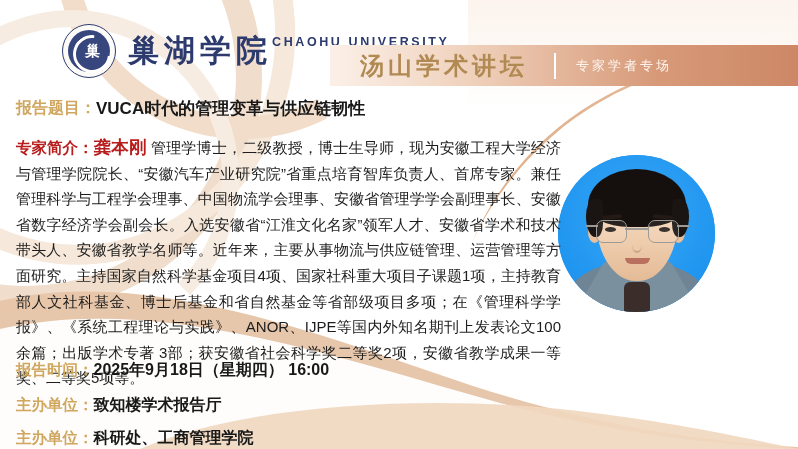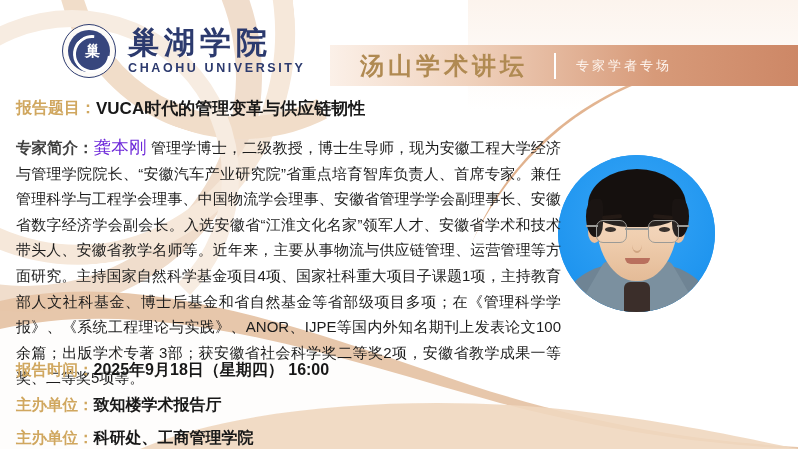--- a/index.html
+++ b/index.html
@@ -149,21 +149,21 @@
     font-family: "Liberation Serif", serif;
   }
   .logo-seal .seal-ring-text {
     position: absolute;
     inset: 2px;
     border-radius: 50%;
     border: 1px dashed rgba(255,255,255,.35);
   }
   .logo-names {
     display: flex;
-    flex-direction: column;
+    flex-direction: row;
     justify-content: center;
   }
   .logo-cn {
     font-family: "Liberation Serif", "DejaVu Serif", serif;
     font-size: 31px;
     line-height: 34px;
     font-weight: bold;
     color: #2c3a6e;
     letter-spacing: 5px;
   }
@@ -227,30 +227,30 @@
   .row-title .label { font-size: 16px; }
   .row-title .value-strong { font-size: 17px; }
 
   .bio-row {
     position: absolute;
     left: 16px; top: 135px;
     width: 545px;
   }
   .bio-label {
     float: left;
-    color: #404040;
+    color: #b91c1c;
     font-size: 15.5px;
     font-weight: bold;
     white-space: nowrap;
     line-height: 25.6px;
   }
   .bio-name {
-    color: #6d28d9;
+    color: #b91c1c;
     font-size: 17.5px;
-    font-weight: normal;
+    font-weight: bold;
   }
   .bio-text {
     color: #1d1d1d;
     font-size: 15px;
     line-height: 25.6px;
     text-align: justify;
     text-justify: inter-character;
   }
 
   .row-time   { left: 16px; top: 360px; }

